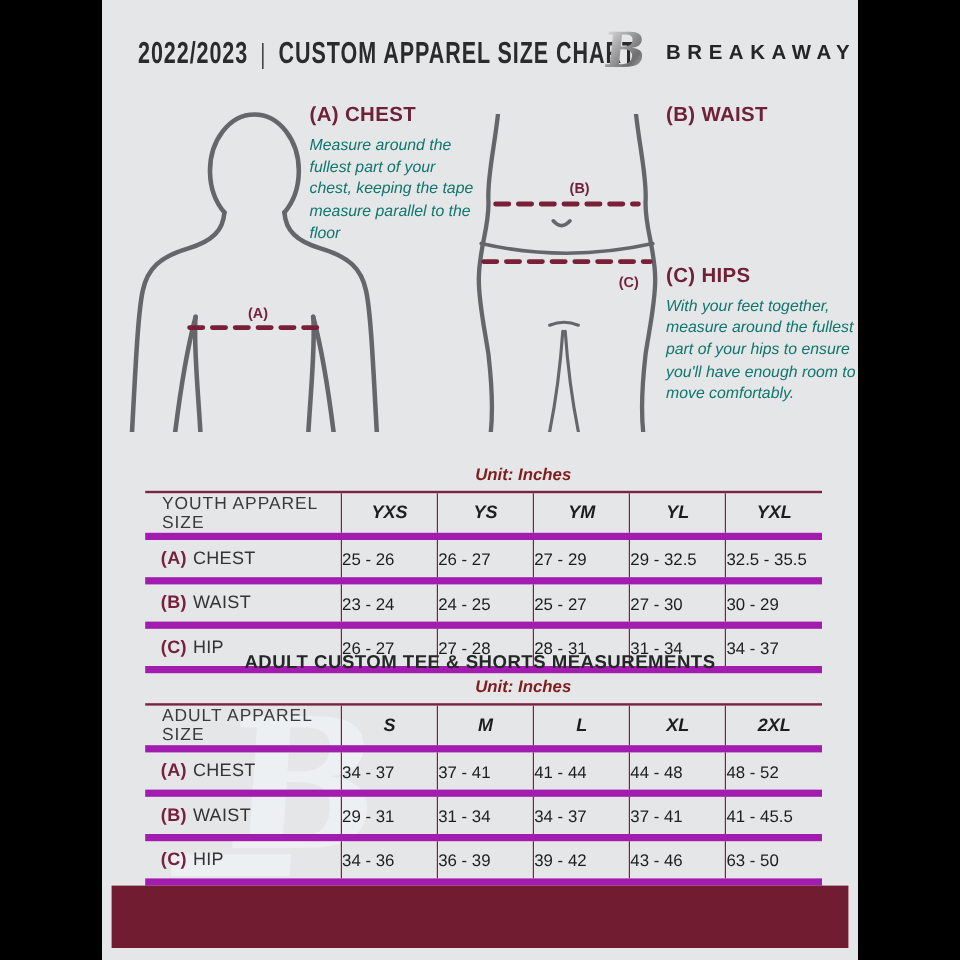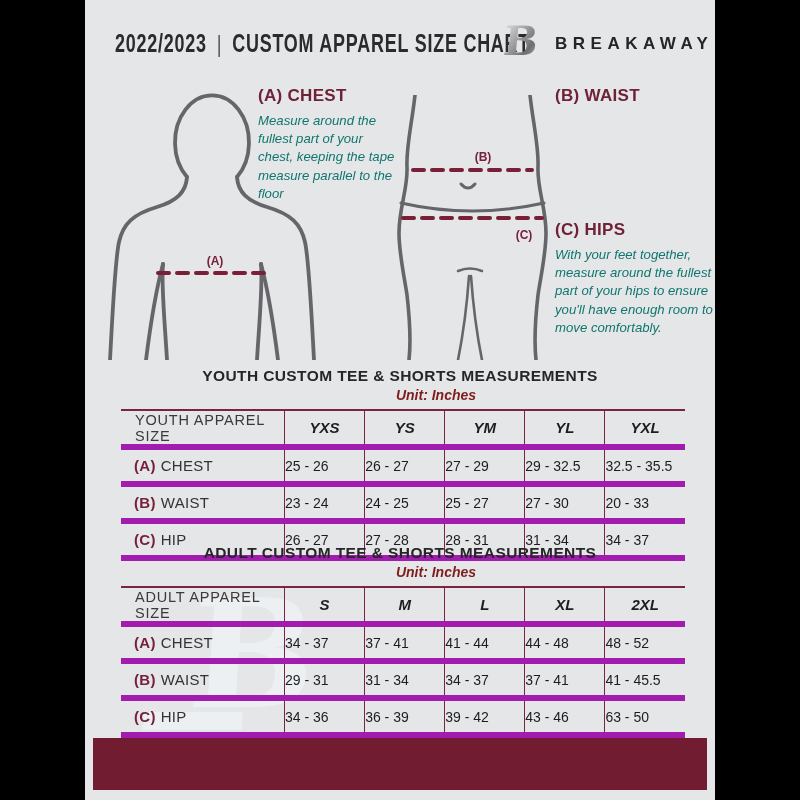--- a/index.html
+++ b/index.html
@@ -135,21 +135,20 @@
   </svg>
 
   <div class="guide-heading" style="left:173px;top:86px">(A) CHEST</div>
   <div class="guide-body" style="left:173px;top:112px;width:142px">Measure around the fullest part of your chest, keeping the tape measure parallel to the floor</div>
 
   <div class="guide-heading" style="left:470px;top:86px">(B) WAIST</div>
 
   <div class="guide-heading" style="left:470px;top:220px">(C) HIPS</div>
   <div class="guide-body" style="left:470px;top:246px;width:158px">With your feet together, measure around the fullest part of your hips to ensure you'll have enough room to move comfortably.</div>
 
-  <div class="section-title" style="top:367px">YOUTH CUSTOM TEE &amp; SHORTS MEASUREMENTS</div>
   <div class="section-unit" style="top:387px">Unit: Inches</div>
 
   <table class="size-table" style="top:409px">
     <colgroup>
         <col class="c0">
         <col class="cs">
         <col class="cs">
         <col class="cs">
         <col class="cs">
         <col class="cs">
@@ -170,21 +169,21 @@
       <td class="val">27 - 29</td>
       <td class="val">29 - 32.5</td>
       <td class="val">32.5 - 35.5</td>
     </tr>
     <tr>
       <td class="row-label"><span class="rk">(B)</span><span>WAIST</span></td>
       <td class="val">23 - 24</td>
       <td class="val">24 - 25</td>
       <td class="val">25 - 27</td>
       <td class="val">27 - 30</td>
-      <td class="val">20 - 33</td>
+      <td class="val">30 - 29</td>
     </tr>
     <tr>
       <td class="row-label"><span class="rk">(C)</span><span>HIP</span></td>
       <td class="val">26 - 27</td>
       <td class="val">27 - 28</td>
       <td class="val">28 - 31</td>
       <td class="val">31 - 34</td>
       <td class="val">34 - 37</td>
     </tr>
   </tbody>

